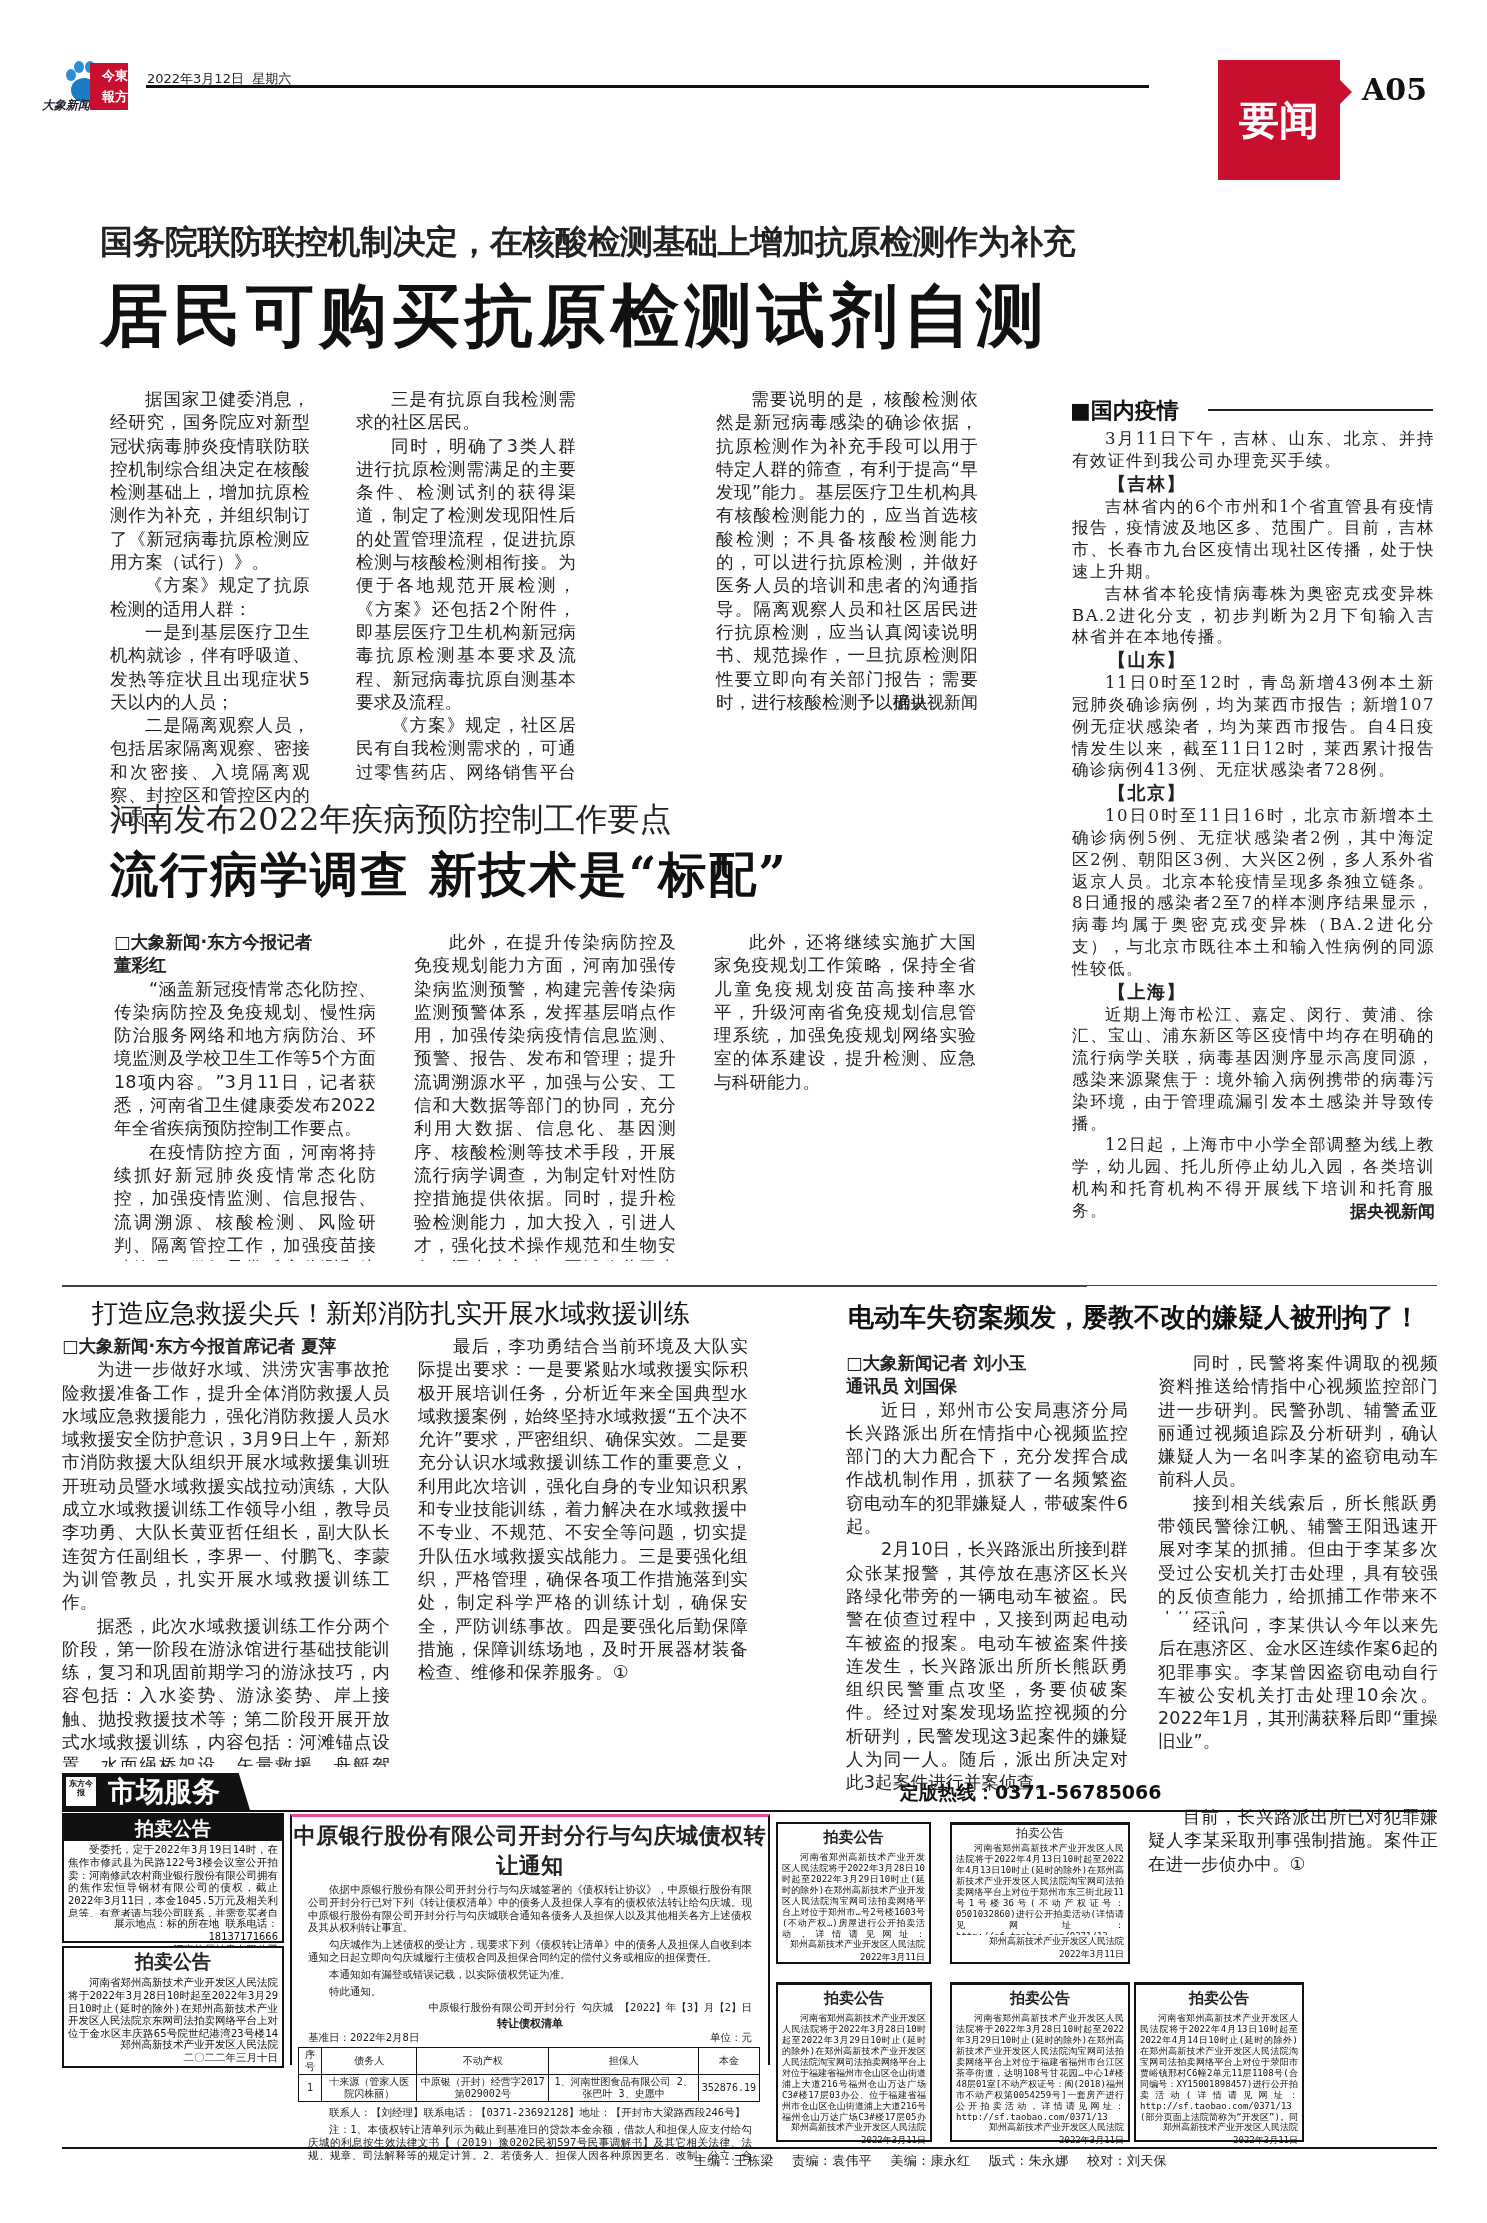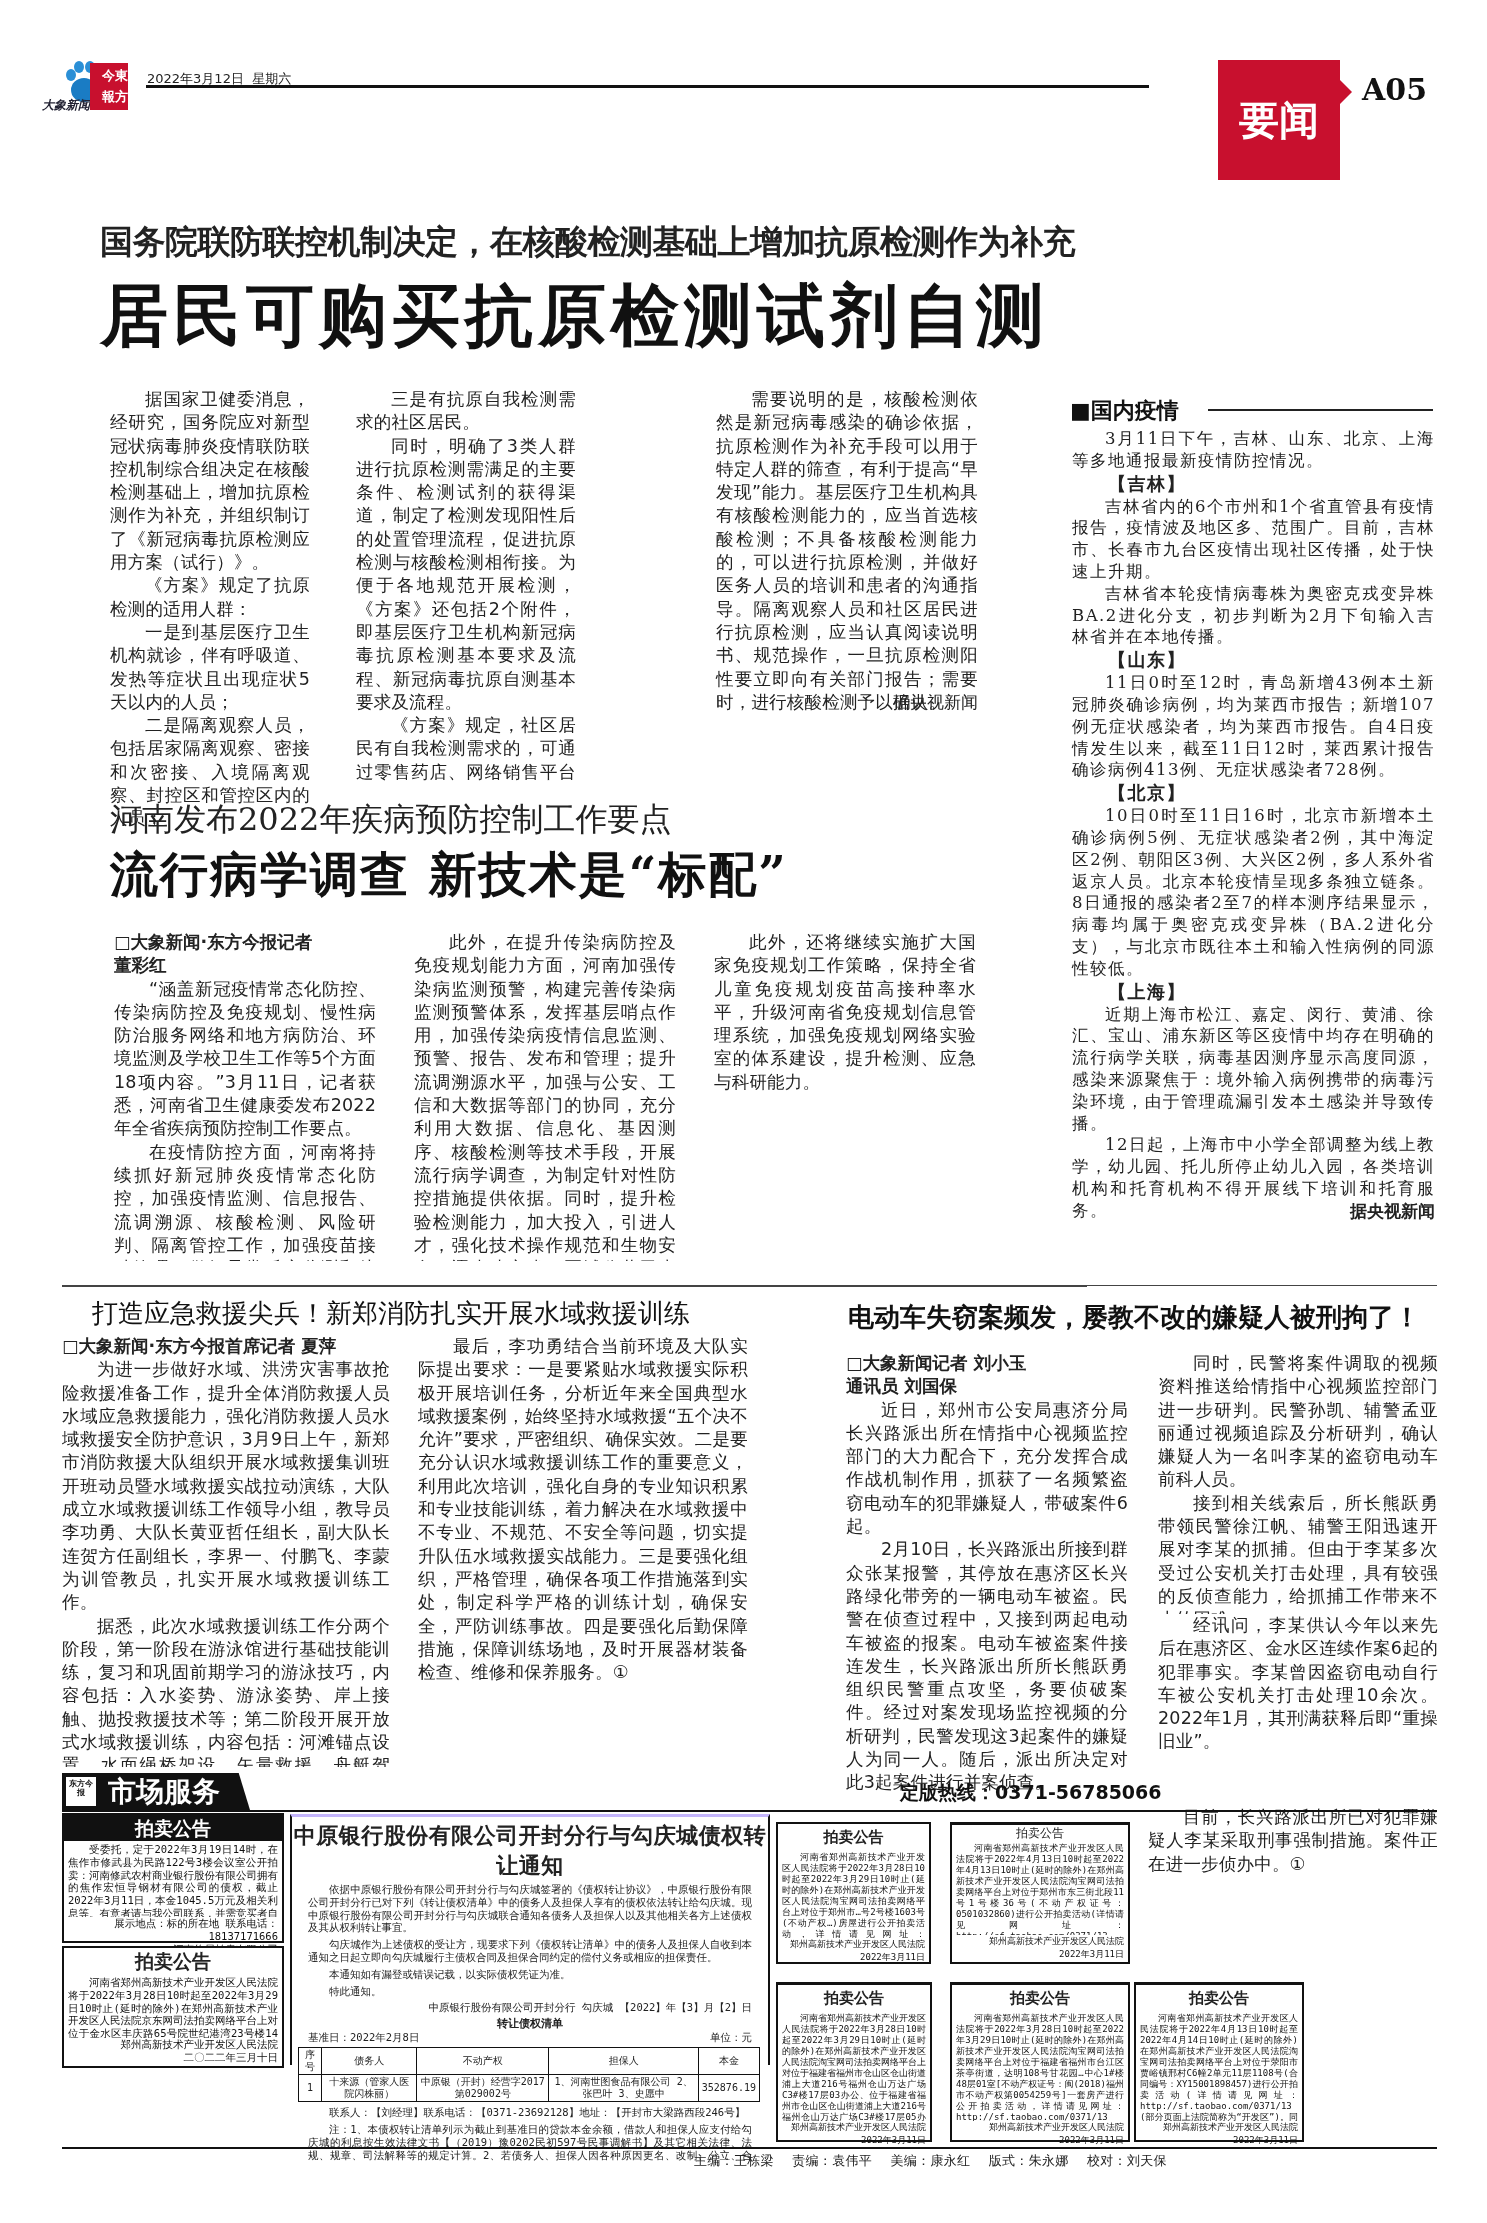--- a/index.html
+++ b/index.html
@@ -36,21 +36,21 @@
 
 .market-tab{left:62px;top:1773px;width:188px;height:37px;background:#111;color:#fff;font-size:28px;font-weight:bold;line-height:37px;padding-left:46px;clip-path:polygon(0 0,94% 0,100% 100%,0 100%)}
 .market-icon{left:66px;top:1777px;width:30px;height:29px;background:#fff;color:#111;font-size:8px;line-height:9px;text-align:center;font-weight:bold;padding-top:2px}
 .hotline{left:900px;top:1780px;font-size:19px;font-weight:bold;color:#111}
 .market-line{left:62px;top:1810px;width:1375px;height:2px;background:#111}
 .ad{position:absolute;border:2px solid #111;font-family:"DejaVu Sans Mono","Liberation Mono",monospace;background:#fff}
 .ad .adt{text-align:center;font-weight:bold;font-size:19px;font-family:"DejaVu Sans",sans-serif;line-height:26px}
 .ad .adt.inv{background:#111;color:#fff}
 .ad .adb{font-size:10.5px;line-height:12.8px;padding:2px 4px;text-align:justify;text-indent:2em;color:#111}
 .ad .ads{font-size:10.5px;line-height:12.8px;text-align:right;padding:0 4px;color:#111}
-.notice{left:290px;top:1814px;width:480px;height:251px;border-top:3px solid #c4b5fd;border-left:2px solid #111;border-right:2px solid #111}
+.notice{left:290px;top:1814px;width:480px;height:251px;border-top:3px solid #ec4899;border-left:2px solid #111;border-right:2px solid #111}
 .notice .nt{font-size:22px;font-weight:bold;text-align:center;margin-top:4px;letter-spacing:0.5px;font-family:"DejaVu Sans",sans-serif}
 .notice .nb{font-size:10.5px;line-height:12.8px;padding:2px 16px;text-indent:2em;text-align:justify;font-family:"DejaVu Sans Mono",monospace}
 .notice table{border-collapse:collapse;margin:2px 6px;width:462px;font-size:10px;font-family:"DejaVu Sans Mono",monospace}
 .notice td,.notice th{border:1.5px solid #111;padding:1px 3px;text-align:center;font-weight:normal;line-height:12px}
 .footer-line{left:62px;top:2147px;width:1375px;height:2px;background:#111}
 .footer{left:680px;top:2152px;font-size:13px;color:#222;letter-spacing:0.3px}
 .footer span{margin-left:14px}
 </style>
 </head>
 <body>
@@ -92,21 +92,21 @@
   <p class="body" style="height:72px;overflow:hidden">《方案》规定，社区居民有自我检测需求的，可通过零售药店、网络销售平台等渠道，自行购买抗原检测试剂进行自测。</p>
 </div>
 <div class="col" style="left:716px;top:388px;width:262px">
   <p class="body">需要说明的是，核酸检测依然是新冠病毒感染的确诊依据，抗原检测作为补充手段可以用于特定人群的筛查，有利于提高“早发现”能力。基层医疗卫生机构具有核酸检测能力的，应当首选核酸检测；不具备核酸检测能力的，可以进行抗原检测，并做好医务人员的培训和患者的沟通指导。隔离观察人员和社区居民进行抗原检测，应当认真阅读说明书、规范操作，一旦抗原检测阳性要立即向有关部门报告；需要时，进行核酸检测予以确认。</p>
   <div class="source" style="font-weight:normal;font-family:'DejaVu Serif',serif;margin-top:-23px">据央视新闻</div>
 </div>
 
 <div class="abs sidebar-title">■国内疫情</div>
 <div class="abs sidebar-line"></div>
 <div class="abs sidebar">
-  <p>3月11日下午，吉林、山东、北京、上海等多地通报最新疫情防控情况。</p>
+  <p>3月11日下午，吉林、山东、北京、并持有效证件到我公司办理竞买手续。</p>
   <p class="sub">【吉林】</p>
   <p>吉林省内的6个市州和1个省直管县有疫情报告，疫情波及地区多、范围广。目前，吉林市、长春市九台区疫情出现社区传播，处于快速上升期。</p>
   <p>吉林省本轮疫情病毒株为奥密克戎变异株BA.2进化分支，初步判断为2月下旬输入吉林省并在本地传播。</p>
   <p class="sub">【山东】</p>
   <p>11日0时至12时，青岛新增43例本土新冠肺炎确诊病例，均为莱西市报告；新增107例无症状感染者，均为莱西市报告。自4日疫情发生以来，截至11日12时，莱西累计报告确诊病例413例、无症状感染者728例。</p>
   <p class="sub">【北京】</p>
   <p>10日0时至11日16时，北京市新增本土确诊病例5例、无症状感染者2例，其中海淀区2例、朝阳区3例、大兴区2例，多人系外省返京人员。北京本轮疫情呈现多条独立链条。8日通报的感染者2至7的样本测序结果显示，病毒均属于奥密克戎变异株（BA.2进化分支），与北京市既往本土和输入性病例的同源性较低。</p>
   <p class="sub">【上海】</p>
   <p>近期上海市松江、嘉定、闵行、黄浦、徐汇、宝山、浦东新区等区疫情中均存在明确的流行病学关联，病毒基因测序显示高度同源，感染来源聚焦于：境外输入病例携带的病毒污染环境，由于管理疏漏引发本土感染并导致传播。</p>
   <p>12日起，上海市中小学全部调整为线上教学，幼儿园、托儿所停止幼儿入园，各类培训机构和托育机构不得开展线下培训和托育服务。</p>

